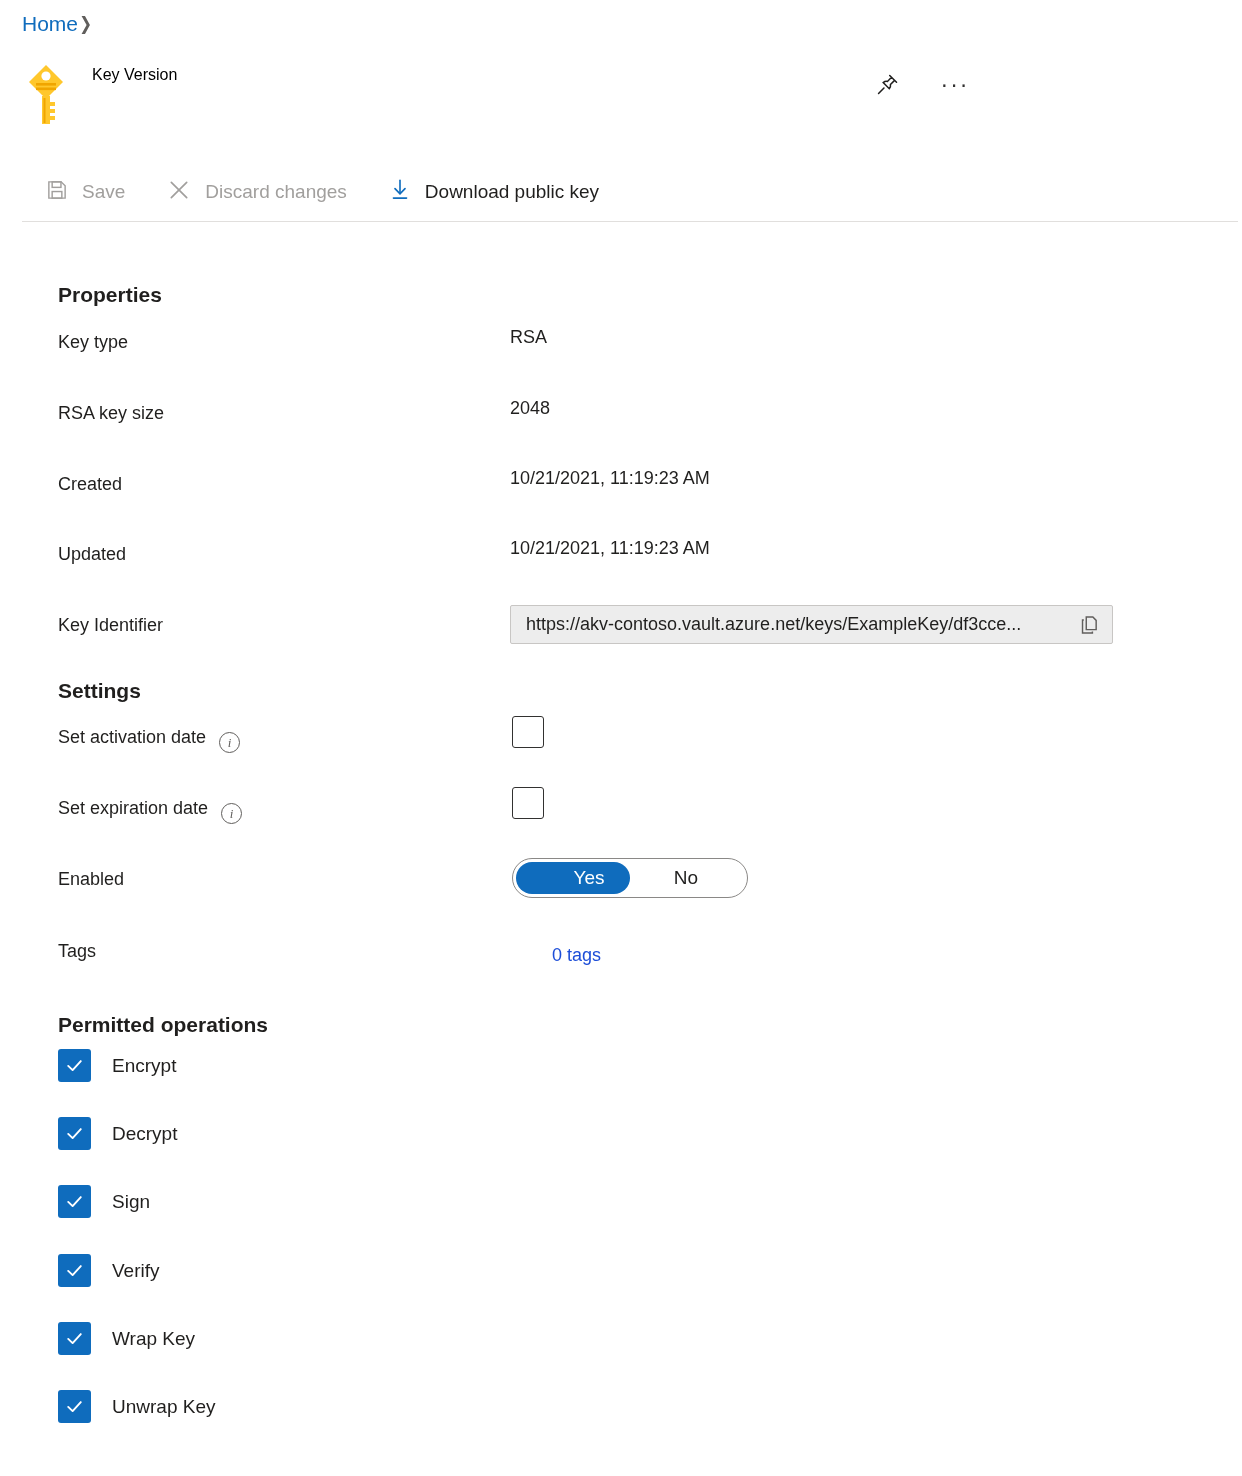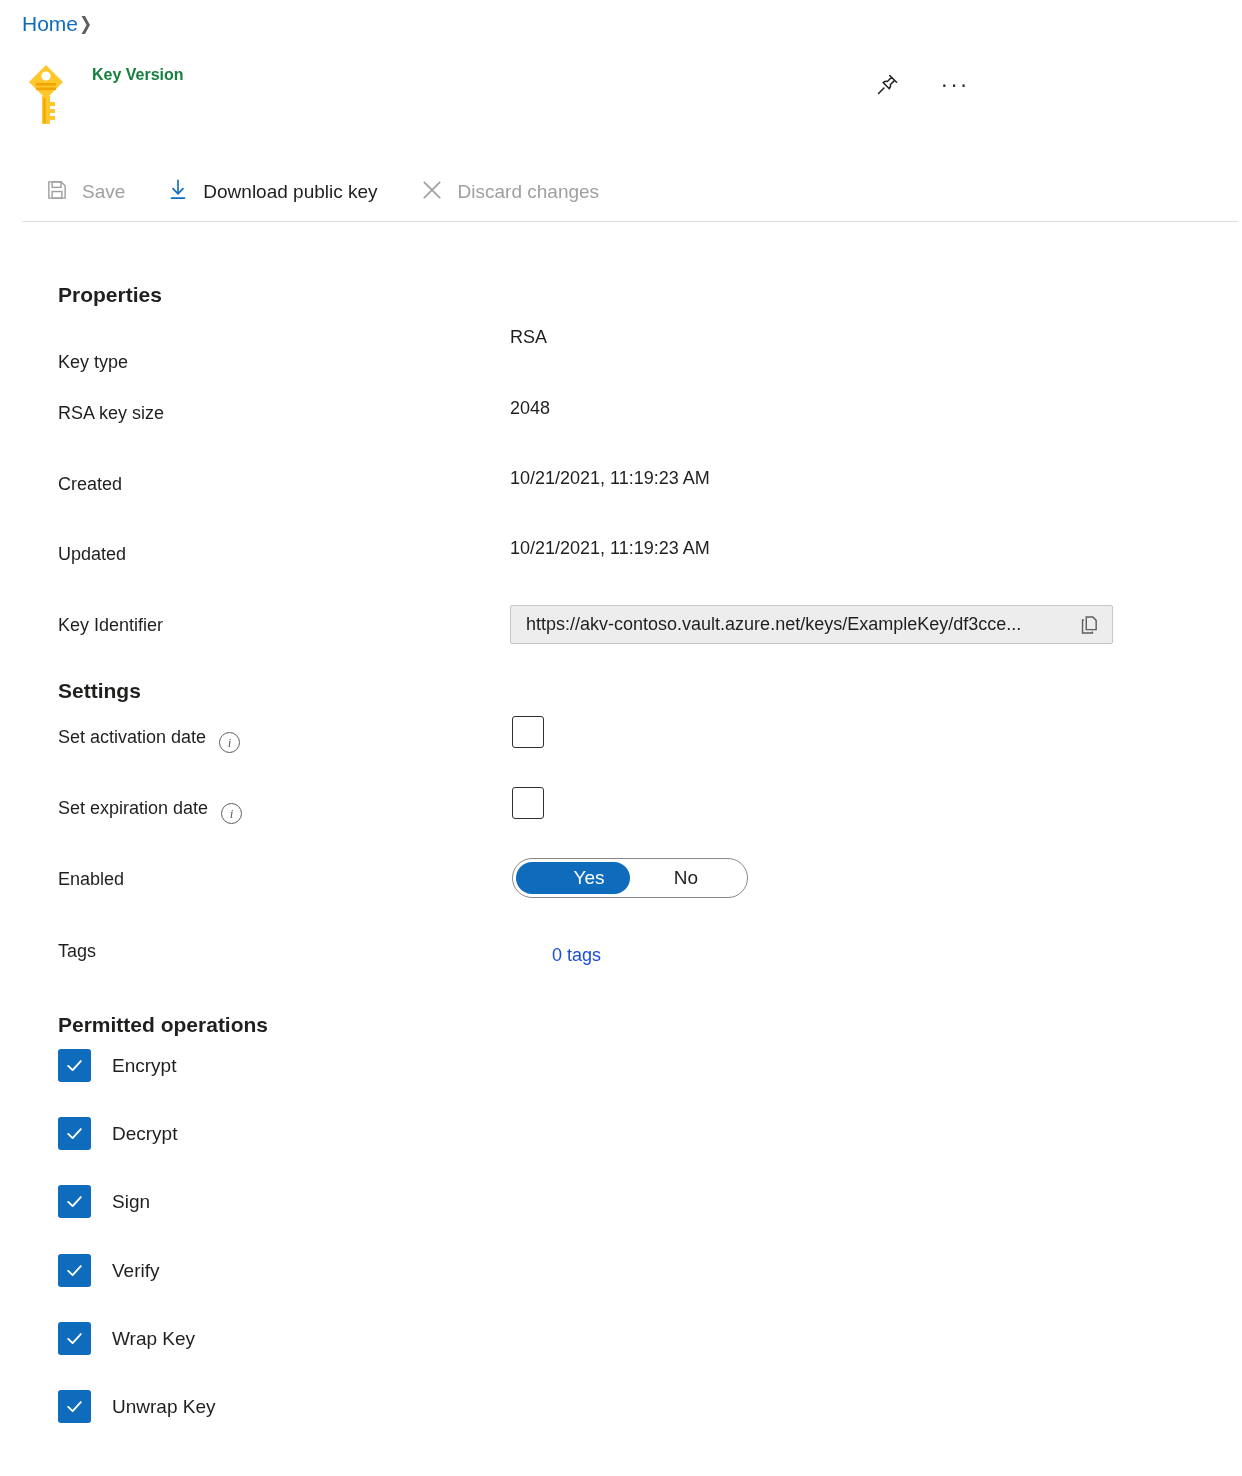--- a/index.html
+++ b/index.html
@@ -30,21 +30,21 @@
   .title-row {
     position: absolute; left: 22px; top: 58px;
     display: flex; align-items: flex-start;
   }
   .key-icon { width: 48px; height: 70px; flex: 0 0 48px; position: relative; margin-top: 4px; }
   .title-block { margin-left: 22px; }
   .page-title {
     font-size: 32px; font-weight: 700; letter-spacing: -0.2px;
     color: #1b1a19; line-height: 1.15; white-space: nowrap;
   }
-  .page-subtitle { font-size: 16px; color: #15803d; margin-top: 8px; font-weight: bold; }
+  .page-subtitle { font-size: 16px; color: #000000; margin-top: 8px; }
 
   .title-actions {
     position: absolute; left: 870px; top: 68px;
     display: flex; align-items: center; gap: 34px;
   }
   .icon-btn {
     width: 34px; height: 34px; display: flex; align-items: center; justify-content: center;
     cursor: pointer; background: none; border: none; padding: 0;
   }
   .ellipsis-btn { color: #323130; font-size: 23px; letter-spacing: 2px; line-height: 0.4; }
@@ -183,45 +183,45 @@
       <span>
         <svg width="22" height="22" viewBox="0 0 20 20" fill="none" stroke="#a19f9d" stroke-width="1.3">
           <path d="M2.6 2.6 h11.2 l3.6 3.6 v11.2 h-14.8 z"></path>
           <rect x="5.6" y="2.6" width="8" height="5"></rect>
           <rect x="5.6" y="11.4" width="8.8" height="6"></rect>
         </svg>
       </span>
       <span>Save</span>
     </button>
 
+    <button class="cmd disabled">
+      <span>
+        <svg width="24" height="24" viewBox="0 0 20 20" stroke="#a19f9d" stroke-width="1.4" stroke-linecap="round">
+          <path d="M3.6 3.6 L16.4 16.4 M16.4 3.6 L3.6 16.4"></path>
+        </svg>
+      </span>
+      <span>Discard changes</span>
+    </button>
+
     <button class="cmd enabled">
       <span>
         <svg width="22" height="24" viewBox="0 0 20 22" stroke="#0f6cbd" stroke-width="1.5" fill="none" stroke-linecap="round">
           <path d="M10 2.2 L10 14.2"></path>
           <path d="M5.4 9.8 L10 14.6 L14.6 9.8"></path>
           <path d="M4 18.4 L16 18.4"></path>
         </svg>
       </span>
       <span>Download public key</span>
     </button>
-
-    <button class="cmd disabled">
-      <span>
-        <svg width="24" height="24" viewBox="0 0 20 20" stroke="#a19f9d" stroke-width="1.4" stroke-linecap="round">
-          <path d="M3.6 3.6 L16.4 16.4 M16.4 3.6 L3.6 16.4"></path>
-        </svg>
-      </span>
-      <span>Discard changes</span>
-    </button>
   </div>
   <div class="cmdbar-divider"></div>
 
   <div class="section-head" style="top:283px">Properties</div>
 
-  <div class="field-label" style="top:352px">Key type</div>
+  <div class="field-label" style="top:332px">Key type</div>
   <div class="field-value" style="top:327px">RSA</div>
 
   <div class="field-label" style="top:403px">RSA key size</div>
   <div class="field-value" style="top:398px">2048</div>
 
   <div class="field-label" style="top:474px">Created</div>
   <div class="field-value" style="top:468px">10/21/2021, 11:19:23 AM</div>
 
   <div class="field-label" style="top:544px">Updated</div>
   <div class="field-value" style="top:538px">10/21/2021, 11:19:23 AM</div>

